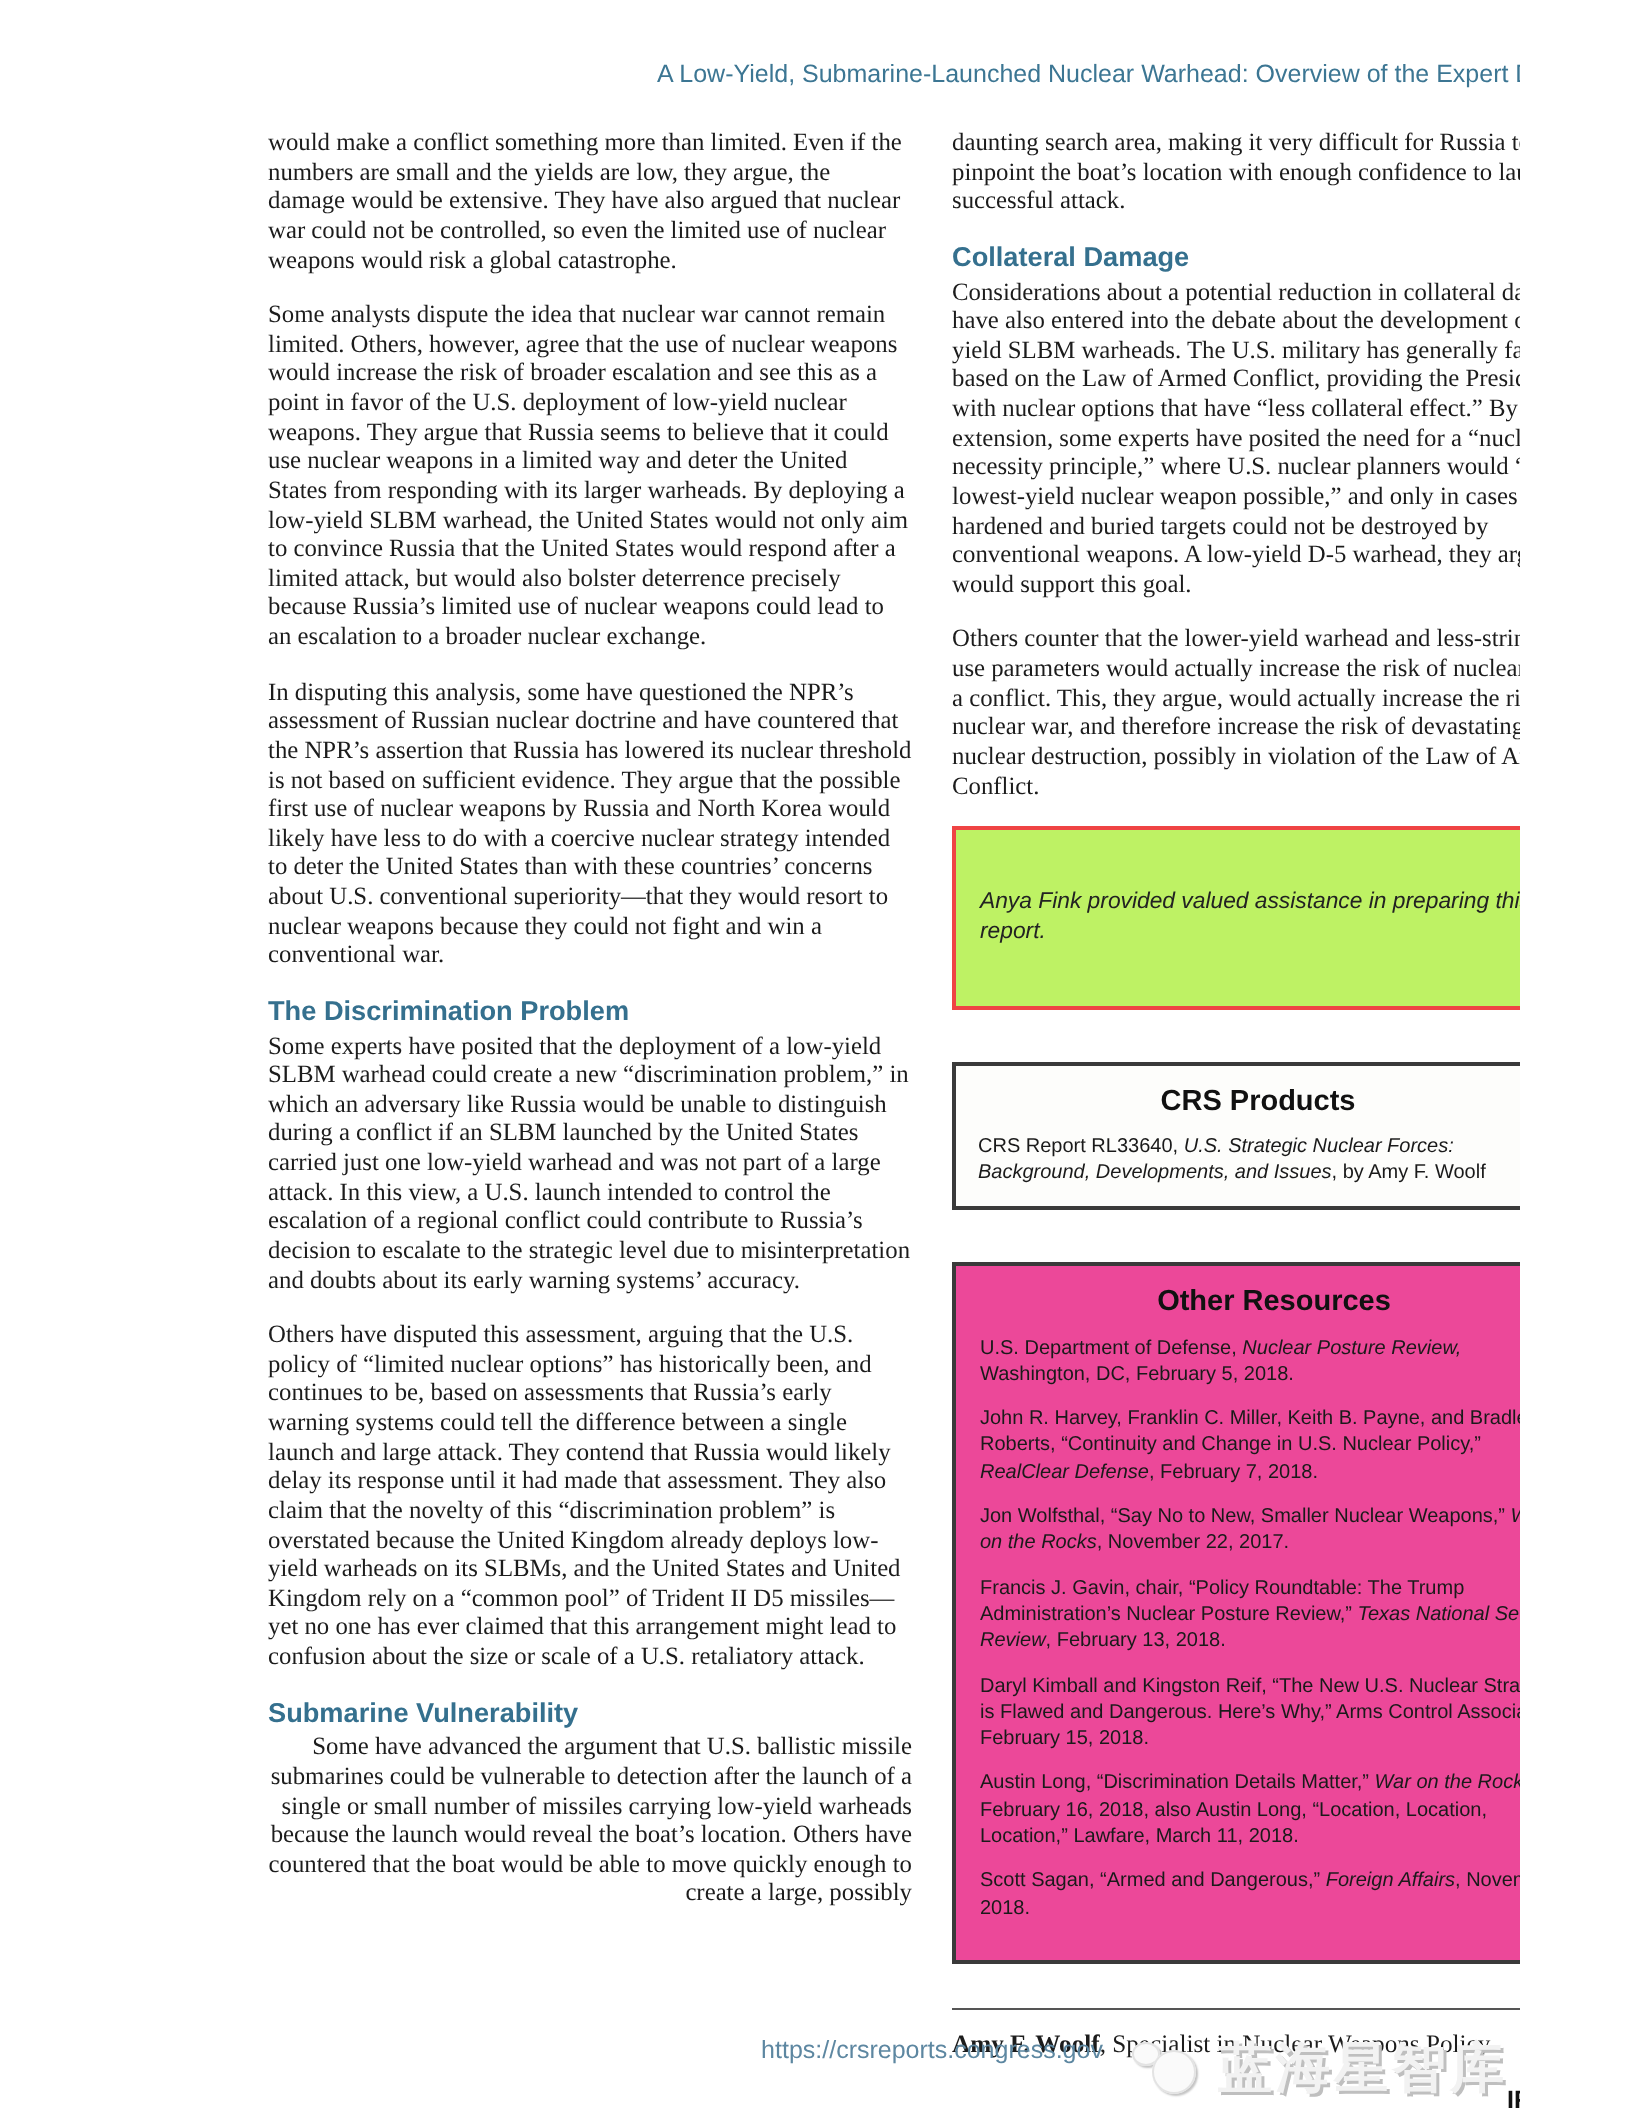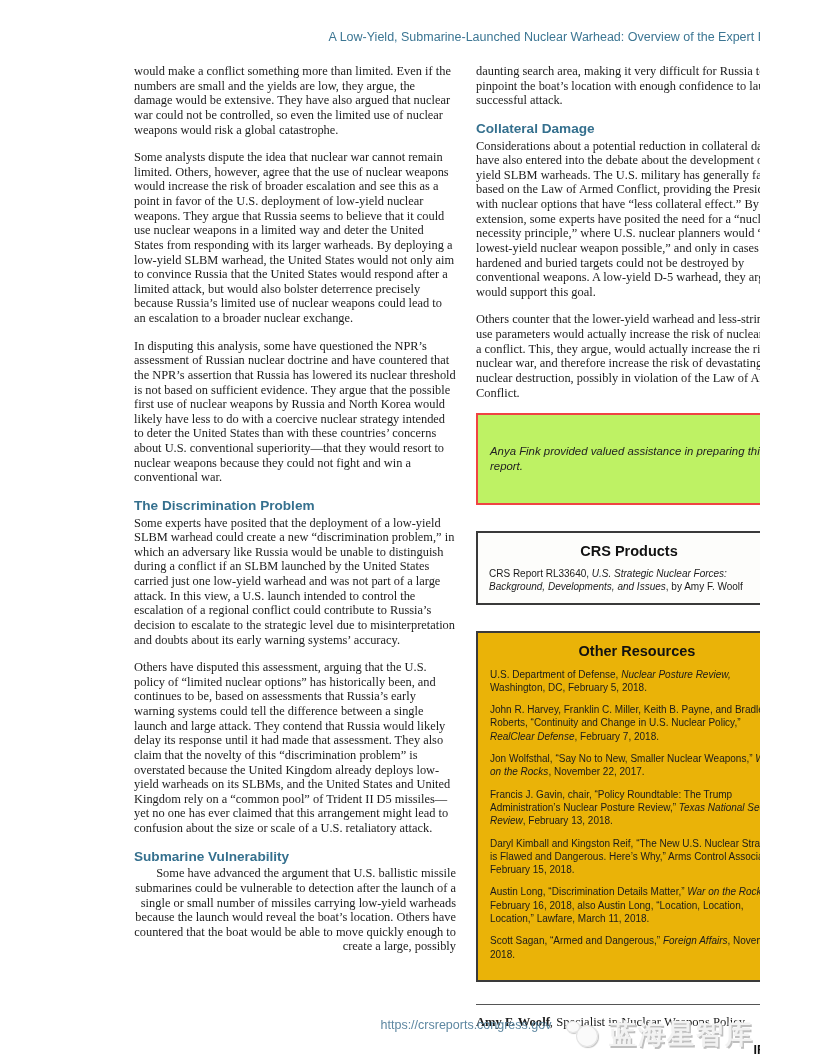--- a/index.html
+++ b/index.html
@@ -40,21 +40,21 @@
     font-weight:bold;font-size:14.5px;margin:2px 0 7px 0;color:#111;
   }
   .rich-item{
     margin:0 0 8px 0;font-family:"Liberation Sans",sans-serif;
     font-size:10px;line-height:1.33;color:#1a1a1a;
   }
   .rich-item:last-child{margin-bottom:0;}
   .rich-item .it{font-style:italic;}
   
   .res-box{
-    border:2px solid #3a3a3a;background:#eab308;
+    border:2px solid #3a3a3a;background:#ec4899;
     margin:0 0 0 0;padding:8px 12px 10px 12px;
   }
   .res-box .rich-item{margin-bottom:9px;}
   
   .author-rule{border:none;border-top:1px solid #555;margin:22px 0 10px 0;height:0;}
   .author-line{margin:0;font-size:12.6px;line-height:1.25;}
   .author-line .bd{font-weight:bold;}
   .doc-number{
     text-align:right;font-family:"Liberation Sans",sans-serif;
     font-weight:bold;font-size:12.5px;margin-top:12px;color:#111;

